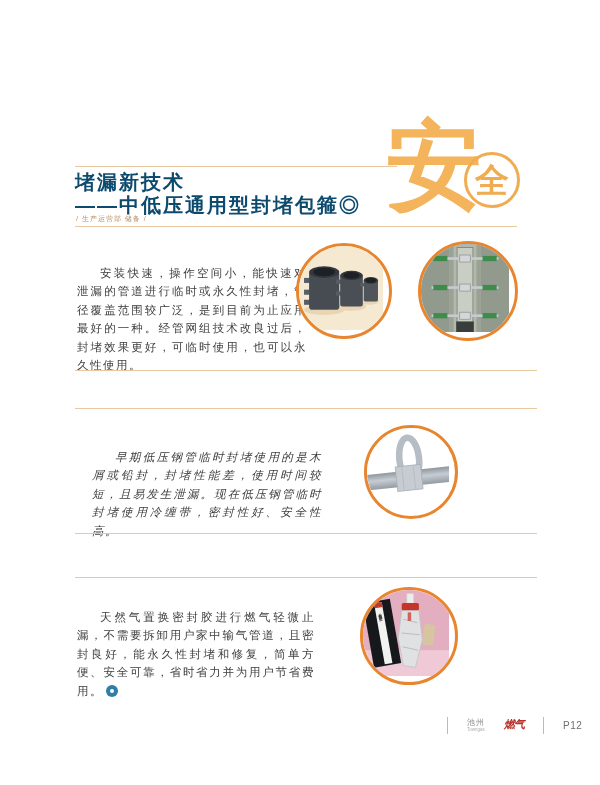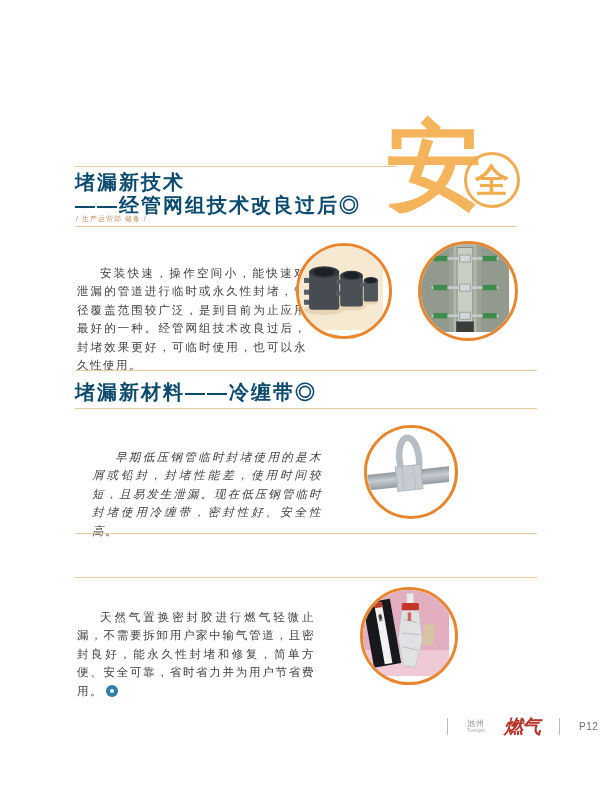--- a/index.html
+++ b/index.html
@@ -51,38 +51,38 @@
   .fb{left:418px;top:241px;width:94px;height:94px;}
   .fc{left:364px;top:425px;width:88px;height:88px;}
   .fd{left:360px;top:587px;width:92px;height:92px;}
 
   
   .footer{position:absolute;left:447px;top:717px;display:flex;align-items:center;gap:19px;}
   .fbar{width:1px;height:17px;background:#BBBBBB;}
   .fcity{display:flex;flex-direction:column;align-items:center;line-height:1;}
   .fcity .c{font-size:8px;color:#8B8B8B;letter-spacing:1px;}
   .fcity .s{font-size:4.5px;color:#ADADAD;margin-top:1px;}
-  .fscript{font-family:Liberation Serif, serif;font-style:italic;font-weight:bold;
-           font-size:19px;color:#B5342C;line-height:1;letter-spacing:-1px;}
+  .fscript{font-family:Liberation Mono, monospace;font-style:italic;font-weight:bold;
+           font-size:11px;color:#B5342C;line-height:1;letter-spacing:-1px;}
   .fpage{font-size:10px;color:#6F6F6F;letter-spacing:0.5px;}
 </style>
 </head>
 <body>
 
 <div class="page">
 
   <div class="hero-an">安</div>
   <div class="hero-quan">
     <span>全</span>
   </div>
 
   <div class="rule r1a"></div>
   <div class="sec-title t1">
     <div>堵漏新技术</div>
-    <div>——经管网组技术改良过后◎</div>
+    <div>——中低压通用型封堵包箍◎</div>
   </div>
   <div class="byline">/ 生产运营部  储备 /</div>
   <div class="rule r1b"></div>
 
   <p class="body-text p1">安装快速，操作空间小，能快速对泄漏的管道进行临时或永久性封堵，管径覆盖范围较广泛，是到目前为止应用最好的一种。经管网组技术改良过后，封堵效果更好，可临时使用，也可以永久性使用。</p>
 
   <div class="fig fa">
     <svg width="84" height="84" viewBox="0 0 100 100">
       <rect width="100" height="100" fill="#F6E9D1"></rect>
       <ellipse cx="30" cy="76" rx="24" ry="6" fill="#E7D5B4"></ellipse>
@@ -130,21 +130,20 @@
         <rect x="12" y="80" width="76" height="3" fill="#C6CBCF"></rect>
         <rect x="14" y="78.5" width="16" height="6" fill="#3E8C4C"></rect>
         <rect x="70" y="78.5" width="16" height="6" fill="#3E8C4C"></rect>
         <rect x="44" y="77.5" width="12" height="8" fill="#D3D7DA" stroke="#8A9089" stroke-width="0.8"></rect>
       </g>
       <rect x="40" y="88" width="20" height="12" fill="#3A3E3A"></rect>
     </svg>
   </div>
 
   <div class="rule r2a"></div>
-  <div class="sec-title t2">堵漏新材料——冷缠带◎</div>
   <div class="rule r2b"></div>
 
   <p class="body-text p2">早期低压钢管临时封堵使用的是木屑或铅封，封堵性能差，使用时间较短，且易发生泄漏。现在低压钢管临时封堵使用冷缠带，密封性好、安全性高。</p>
 
   <div class="fig fc">
     <svg width="82" height="82" viewBox="0 0 100 100">
       <defs>
         <linearGradient id="pipeGrad" x1="0" y1="0" x2="0" y2="1">
           <stop offset="0" stop-color="#8E979E"></stop>
           <stop offset="0.45" stop-color="#C6CCD2"></stop>

